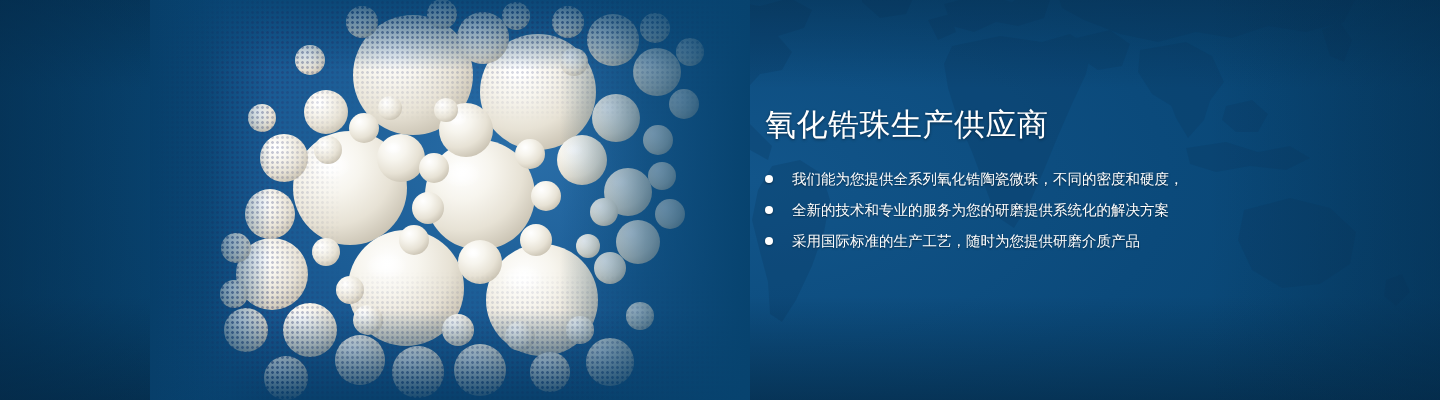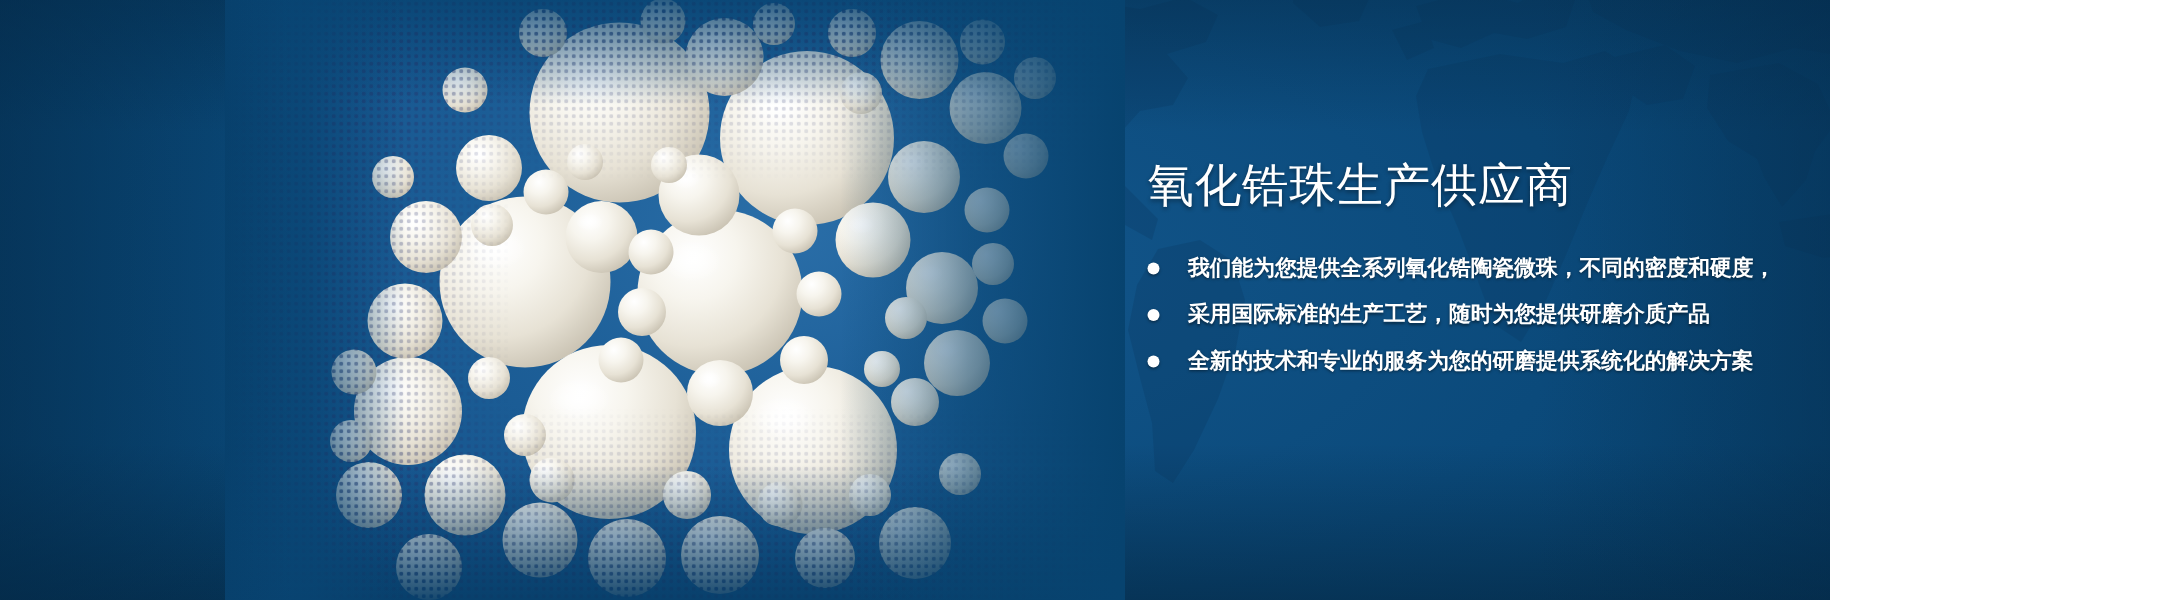--- a/index.html
+++ b/index.html
@@ -3,21 +3,21 @@
 <meta charset="utf-8">
 <style>
   html,body{margin:0;padding:0;}
   body{
     width:1440px;height:400px;overflow:hidden;
     font-family:"DejaVu Sans","Liberation Sans",sans-serif;
   }
 
   
   .banner{
-    position:relative;width:1220px;height:400px;overflow:hidden;
+    position:relative;width:1440px;height:400px;overflow:hidden;
     background:#0c4a6e;
   }
 
   
   .bg-base{
     position:absolute;inset:0;
     background:
       radial-gradient(ellipse 1100px 600px at 52% 45%, #12558a 0%, #0b4a7b 38%, #07436f 70%, #063a63 100%);
   }
   
@@ -100,21 +100,20 @@
     margin-top:24px;
   }
   .bullet{
     position:relative;
     padding-left:27px;
     margin-bottom:9px;
     color:#ffffff;
     font-size:14.5px;
     line-height:22px;
     text-shadow:0 1px 2px rgba(0,0,0,.5);
-    font-weight:bold;
   }
   .bullet:last-child{margin-bottom:0;}
   .bullet-dot{
     position:absolute;left:0;top:7px;
     width:8px;height:8px;border-radius:50%;
     background:#ffffff;
     box-shadow:0 1px 2px rgba(0,0,0,.4);
   }
   .bullet-line{display:block;}
   .bullet-line + .bullet-line{margin-top:1px;}
@@ -288,22 +287,22 @@
   <div class="copy">
     <h1 class="headline">氧化锆珠生产供应商</h1>
 
     <ul class="bullets">
       <li class="bullet">
         <span class="bullet-dot"></span>
         <span class="bullet-line">我们能为您提供全系列氧化锆陶瓷微珠，不同的密度和硬度，</span>
       </li>
       <li class="bullet">
         <span class="bullet-dot"></span>
-        <span class="bullet-line">采用国际标准的生产工艺，随时为您提供研磨介质产品</span>
+        <span class="bullet-line">全新的技术和专业的服务为您的研磨提供系统化的解决方案</span>
       </li>
       <li class="bullet">
         <span class="bullet-dot"></span>
-        <span class="bullet-line">全新的技术和专业的服务为您的研磨提供系统化的解决方案</span>
+        <span class="bullet-line">采用国际标准的生产工艺，随时为您提供研磨介质产品</span>
       </li>
     </ul>
   </div>
 
 </div>
 
 </body></html>

